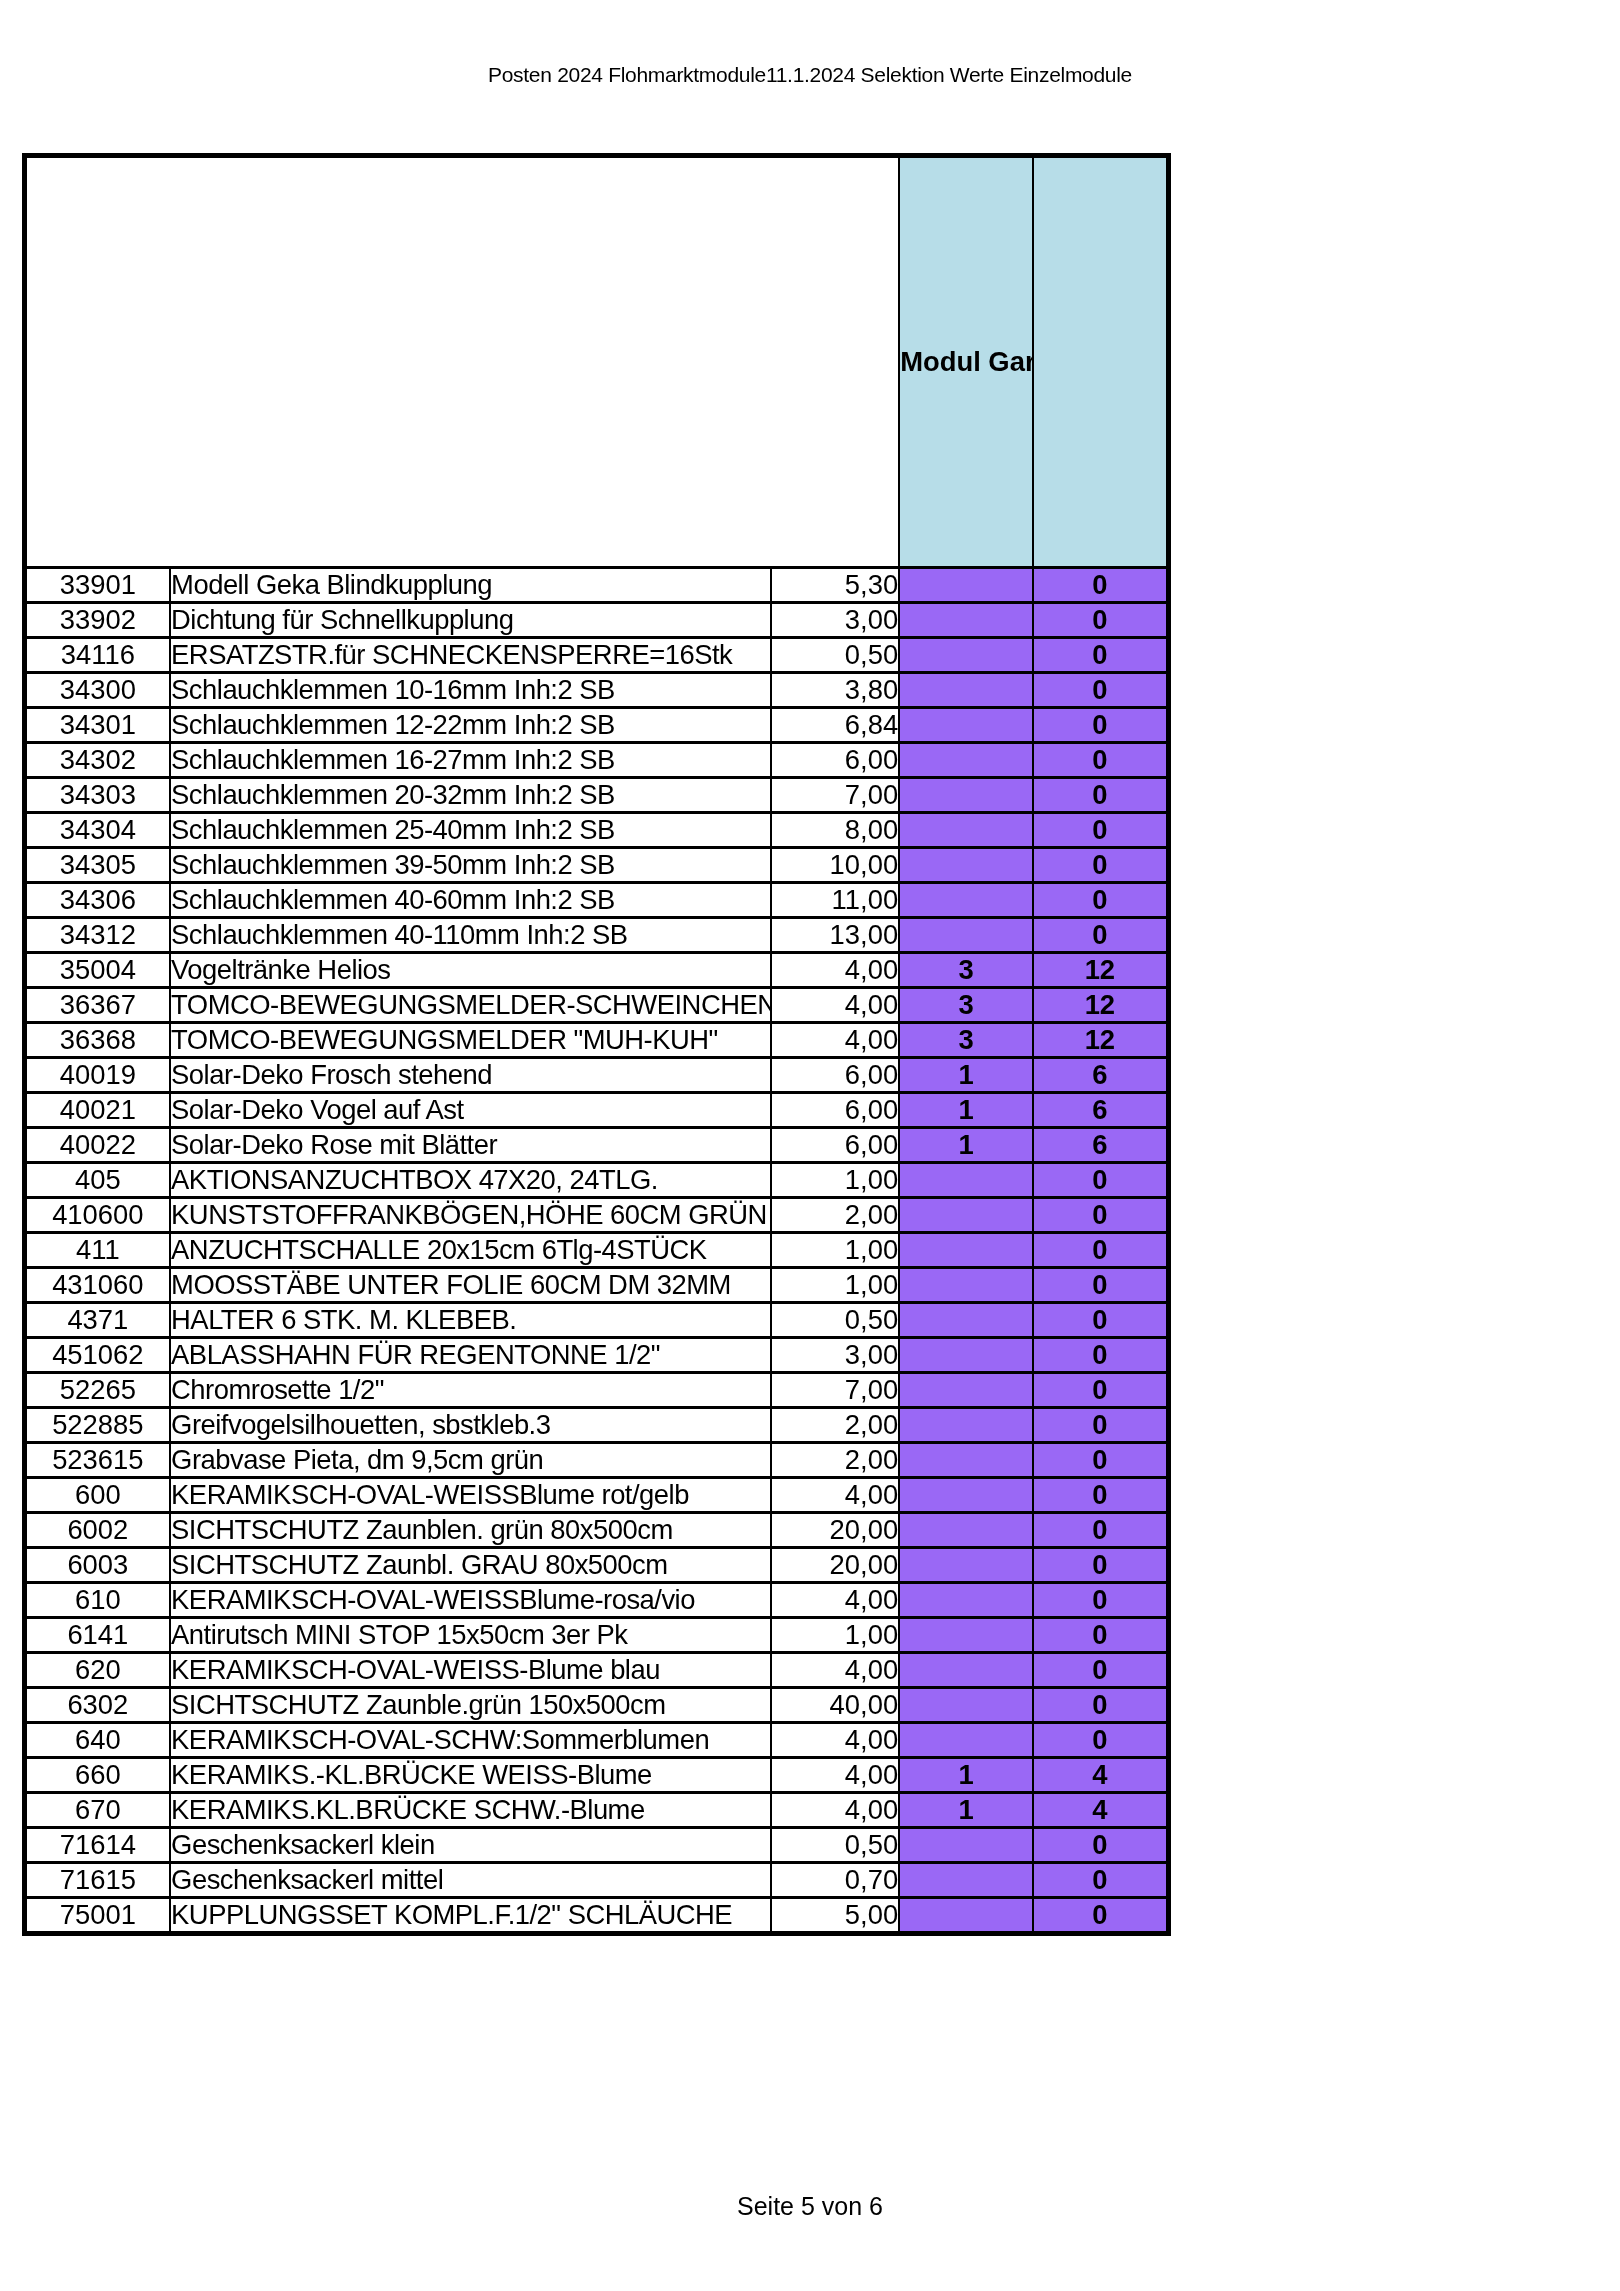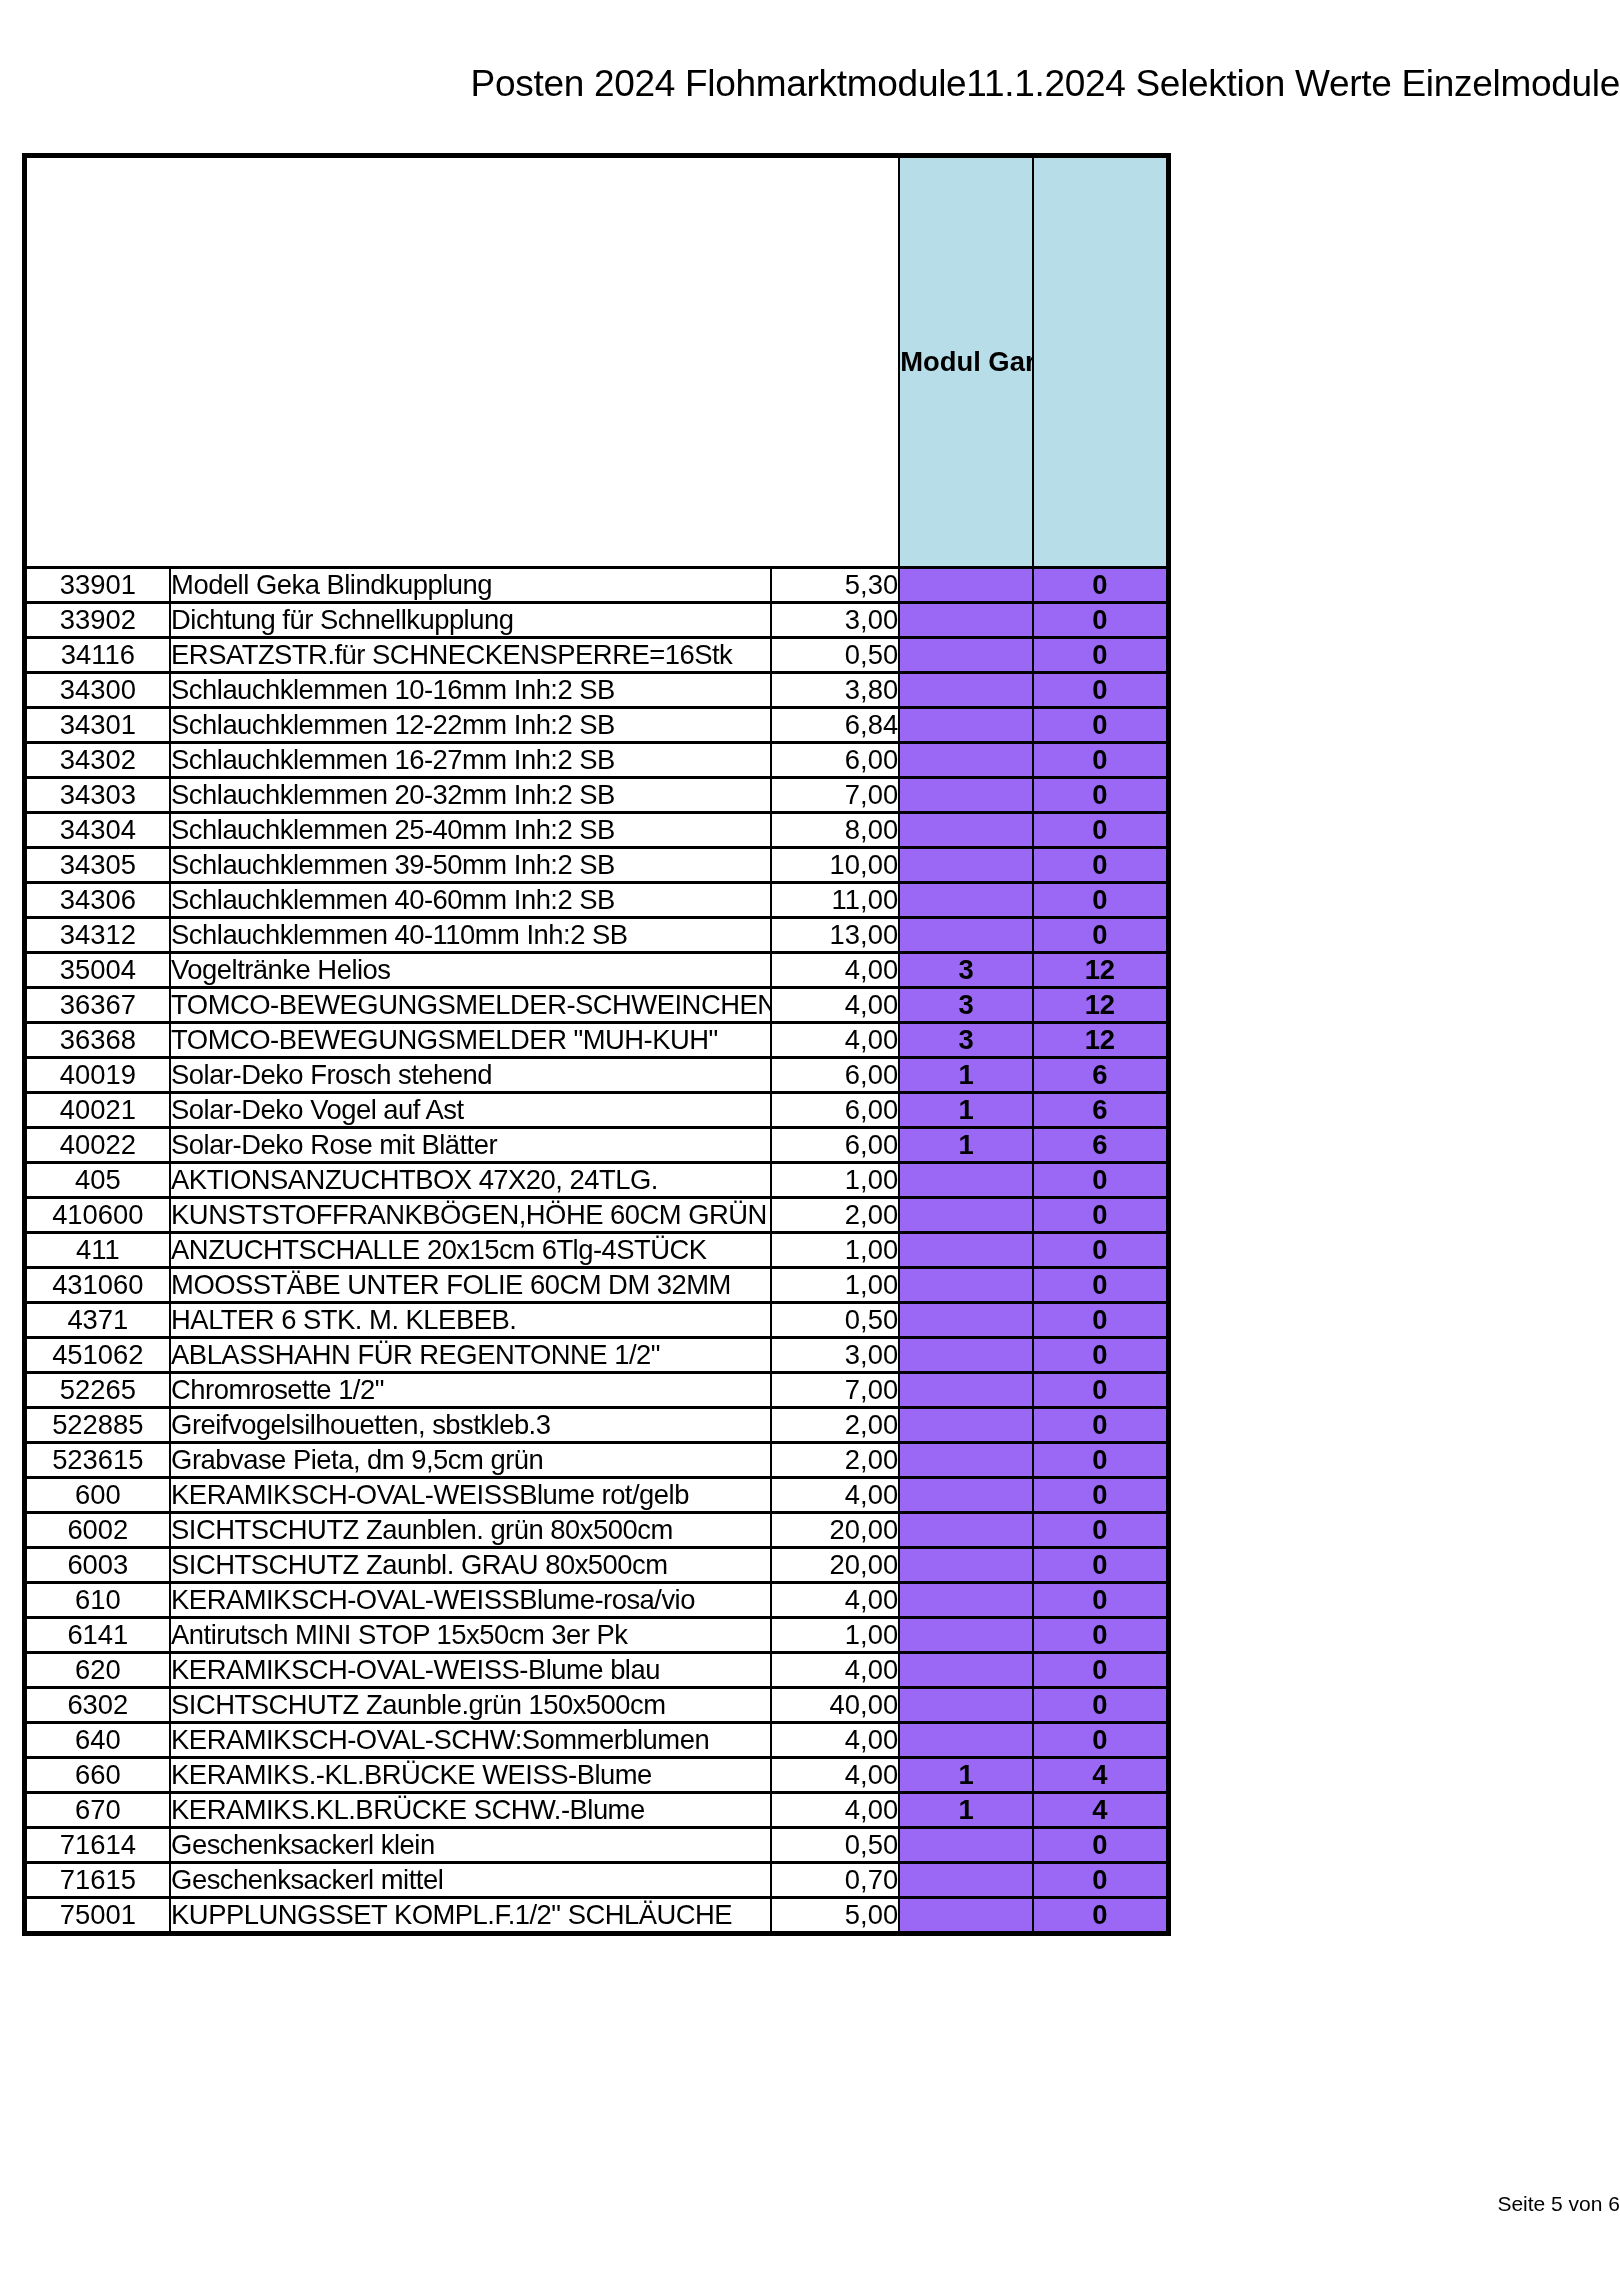--- a/index.html
+++ b/index.html
@@ -14,22 +14,22 @@
     width: 1620px;
     height: 2292px;
     background: var(--page-bg, #ffffff);
     overflow: hidden;
   }
   .doc-title {
     position: absolute;
     top: 63px;
     left: 0;
     width: 100%;
-    text-align: right;
-    font-size: 37px;
+    text-align: center;
+    font-size: 21px;
     letter-spacing: -0.3px;
     white-space: nowrap;
   }
   table.sheet {
     position: absolute;
     left: 21.6px;
     top: 153px;
     width: 1145px;
     table-layout: fixed;
     border-collapse: collapse;
@@ -77,22 +77,22 @@
     border-left-width: 3.9px;
     border-right-width: 2.9px;
   }
   td.c-total { border-left-width: 2.9px; border-right-width: 3.9px; }
 
   .doc-footer {
     position: absolute;
     top: 2192px;
     left: 0;
     width: 100%;
-    text-align: right;
-    font-size: 21px;
+    text-align: center;
+    font-size: 25px;
   }
 </style>
 </head>
 <body>
 
 <div class="page" style="--header-fill: #b7dde8; --module-fill: #9a68f5; --border-color: #000000; --page-bg: #ffffff;">
 
   <div class="doc-title">Posten 2024 Flohmarktmodule11.1.2024 Selektion Werte Einzelmodule</div>
 
   <table class="sheet">

